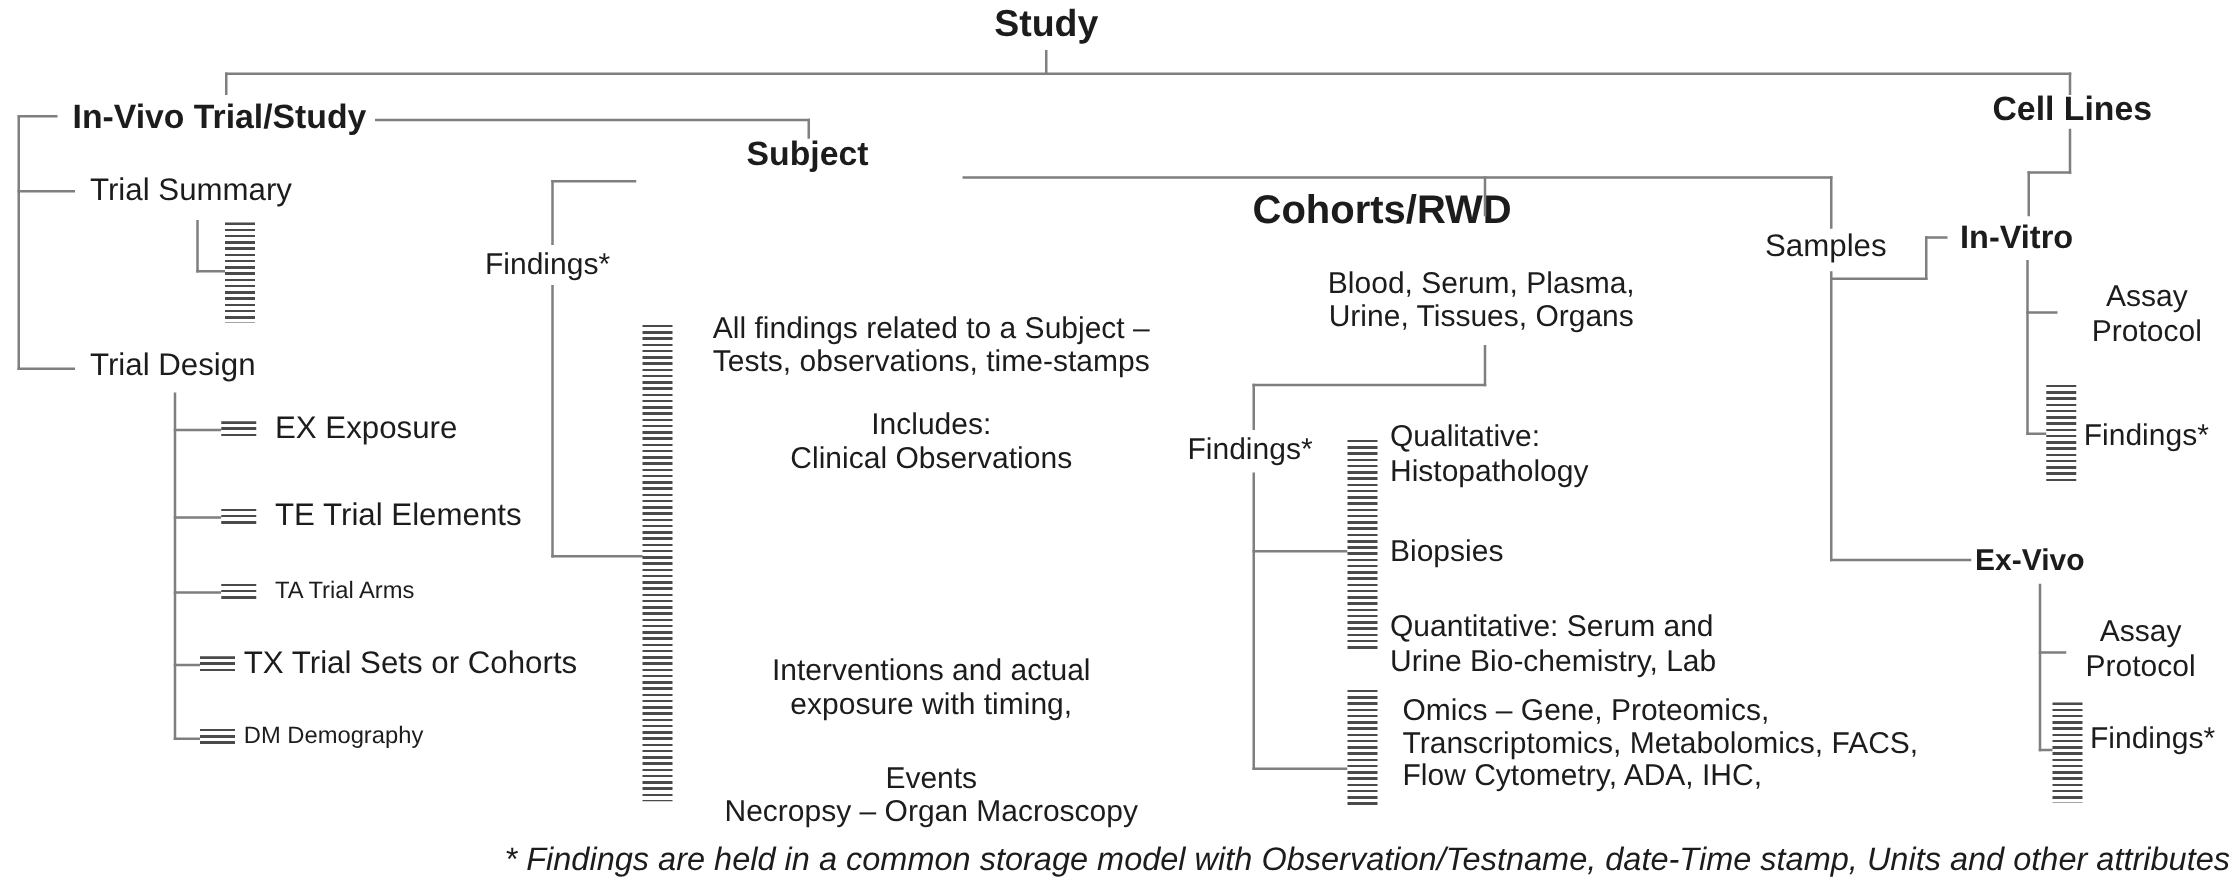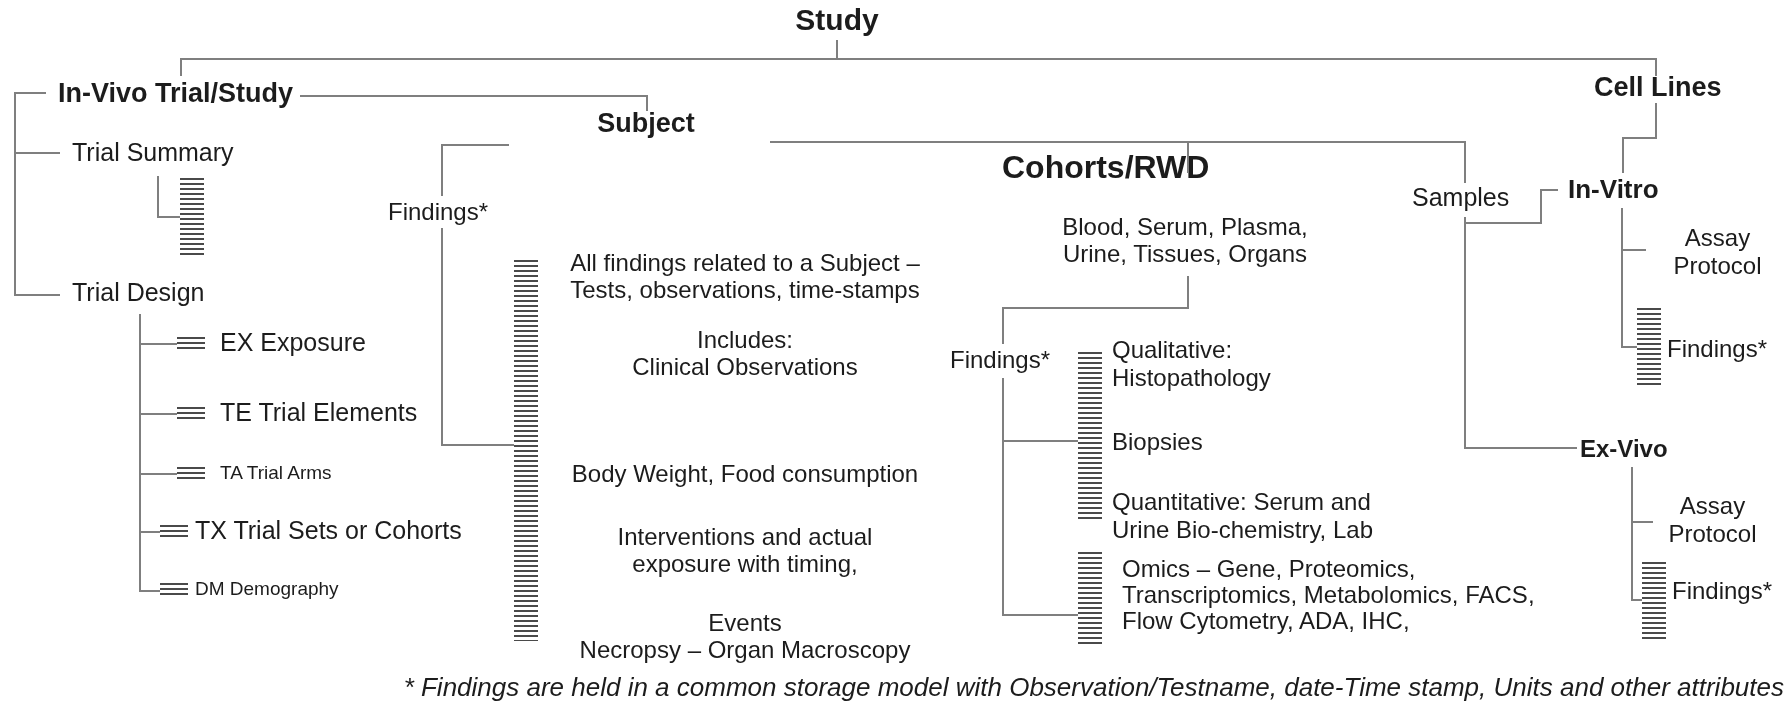--- a/index.html
+++ b/index.html
@@ -31,21 +31,20 @@
   <div class="t" style="left:195px;top:517px;font-size:25px;">TX Trial Sets or Cohorts</div>
   <div class="t" style="left:195px;top:575px;font-size:19px;">DM Demography</div>
 
   <div class="t b c" style="left:566px;top:110px;width:160px;font-size:27px;">Subject</div>
   <div class="t" style="left:388px;top:198px;">Findings*</div>
 
   <div class="t c" style="left:545px;top:237px;width:400px;margin-top:12px;">All findings related to a Subject –
 Tests, observations, time-stamps</div>
   <div class="t c" style="left:545px;top:326px;width:400px;">Includes:
 Clinical Observations</div>
-  <div class="t c" style="left:545px;top:460px;width:400px;">Body Weight, Food consumption</div>
   <div class="t c" style="left:545px;top:523px;width:400px;">Interventions and actual
 exposure with timing,</div>
   <div class="t c" style="left:545px;top:609px;width:400px;">Events
 Necropsy – Organ Macroscopy</div>
 
   <div class="t b c" style="left:1002px;top:106px;width:200px;font-size:32px;margin-top:48px;">Cohorts/RWD</div>
   <div class="t c" style="left:1035px;top:213px;width:300px;">Blood, Serum, Plasma,
 Urine, Tissues, Organs</div>
   <div class="t" style="left:950px;top:346px;">Findings*</div>
   <div class="t" style="left:1112px;top:336px;line-height:28px;">Qualitative:

